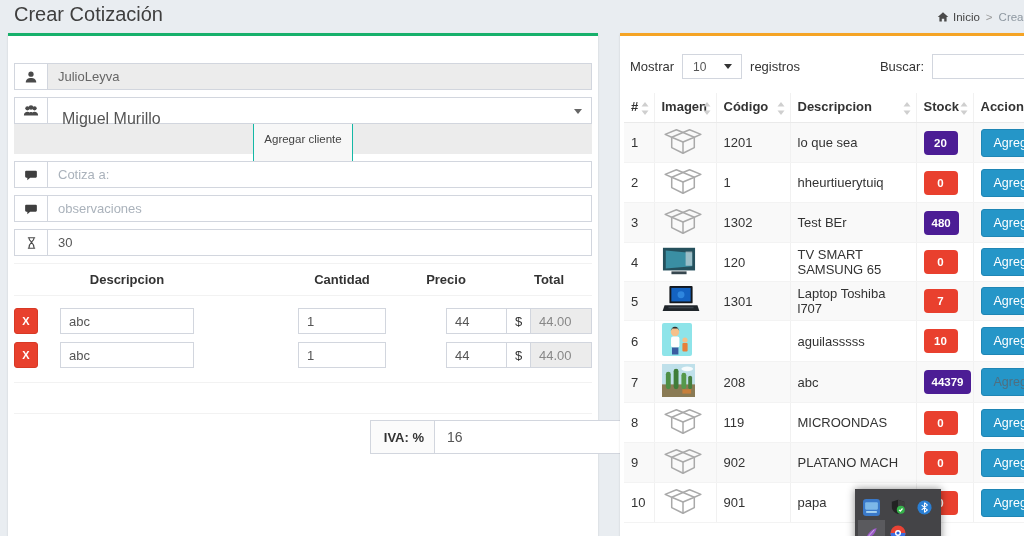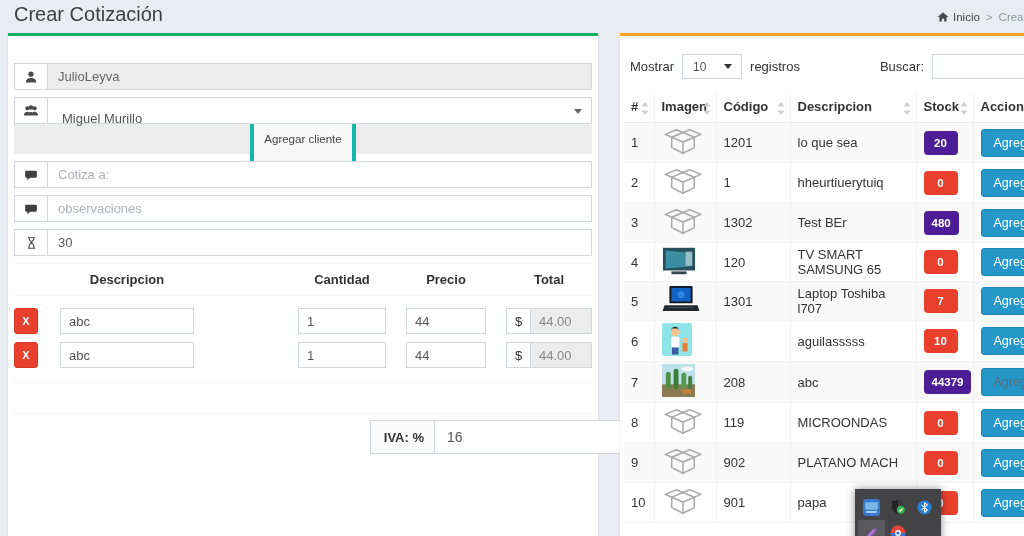--- a/index.html
+++ b/index.html
@@ -18,34 +18,34 @@
   
   .card{position:absolute;background:#fff;box-shadow:0 1px 2px rgba(0,0,0,.12);box-sizing:border-box;}
   .card-left{left:8px;top:33px;width:590px;height:520px;border-top:3px solid #17b06b;padding:27px 6px 0 6px;}
   .card-right{left:620px;top:33px;width:432px;height:520px;border-top:3px solid #f5a425;padding:10px 8px 0 4px;}
   
   .ig{display:flex;height:27px;margin-bottom:7px;}
   .ig .addon{width:33px;flex:0 0 33px;border:1px solid #d2d6de;border-right:none;background:#fff;display:flex;align-items:center;justify-content:center;box-sizing:border-box;}
   .ig input{flex:1;min-width:0;border:1px solid #d2d6de;background:#fff;color:#555;font-size:13px;padding:8px 10px;outline:none;box-sizing:border-box;font-family:inherit;}
   .ig input.dis{background:#ececec;color:#666;}
   .ig input::placeholder{color:#aab2bb;}
-  .fselect{flex:1;border:1px solid #d2d6de;background:#fff;color:#555;font-size:13px;display:flex;align-items:center;padding:16px 24px 0 14px;position:relative;cursor:pointer;}
+  .fselect{flex:1;border:1px solid #d2d6de;background:#fff;color:#555;font-size:16px;display:flex;align-items:center;padding:16px 24px 0 14px;position:relative;cursor:pointer;}
   .fselect .caret{position:absolute;right:9px;top:11px;width:0;height:0;border-left:4px solid transparent;border-right:4px solid transparent;border-top:5px solid #666;}
   .gray-strip{background:#ececec;height:30px;display:flex;align-items:center;justify-content:center;margin-bottom:7px;}
-  .btn-plain{background:#f7f7f7;border:4px solid #14b8a6;border-radius:3px;color:#444;font-size:11.5px;padding:21px 10px;cursor:pointer;font-family:inherit;}
+  .btn-plain{background:#f7f7f7;border:1px solid #14b8a6;border-radius:3px;color:#444;font-size:11.5px;padding:21px 10px;cursor:pointer;font-family:inherit;}
   
   .itable{margin-top:6px;border-bottom:1px solid #f2f2f2;padding-bottom:6px;}
   .it-head,.it-row{display:grid;grid-template-columns:26px 20px 134px 1fr 88px 20px 80px 20px 86px;align-items:center;}
   .it-head{border-top:1px solid #f2f2f2;border-bottom:1px solid #f2f2f2;padding:8px 0;margin-bottom:12px;font-size:13px;font-weight:bold;color:#333;}
   .it-head span{text-align:center;}
   .h-desc{grid-column:3;} .h-cant{grid-column:5;} .h-prec{grid-column:7;} .h-tot{grid-column:9;}
   .it-row{margin-bottom:8px;}
   .btn-x{grid-column:1;width:24px;height:26px;background:#e8402d;border:1px solid #d73925;border-radius:3px;color:#fff;font-weight:bold;font-size:11px;cursor:pointer;font-family:inherit;padding:0;}
   .it-row input{height:26px;border:1px solid #d2d6de;font-size:13px;color:#555;padding:0 8px;box-sizing:border-box;outline:none;width:100%;font-family:inherit;background:#fff;}
-  .cell-desc{grid-column:3;} .cell-cant{grid-column:5;} .cell-prec{grid-column:7;}
+  .cell-desc{grid-column:3;} .cell-cant{grid-column:5;} .cell-prec{grid-column:7;margin-left:40px;}
   .tgroup{grid-column:9;display:flex;height:26px;}
   .tgroup .cur{width:24px;flex:0 0 24px;border:1px solid #d2d6de;border-right:none;background:#fff;display:flex;align-items:center;justify-content:center;font-size:13px;color:#333;box-sizing:border-box;}
   .tgroup input{background:#ececec;color:#888;}
   .h-divider{border-top:1px solid #f2f2f2;margin-top:30px;}
   .iva-row{display:flex;justify-content:flex-end;padding-top:6px;}
   .iva-group{display:flex;width:222px;height:34px;}
   .iva-group .lbl{flex:0 0 64px;border:1px solid #d2d6de;border-right:none;background:#fbfbfb;display:flex;align-items:center;justify-content:flex-end;padding-right:10px;font-size:13px;font-weight:bold;color:#333;box-sizing:border-box;}
   .iva-group input{flex:1;border:1px solid #d2d6de;font-size:14px;color:#555;padding:0 12px;outline:none;box-sizing:border-box;font-family:inherit;}
   
   .controls{display:flex;align-items:center;margin:8px 4px 14px 6px;font-size:13px;color:#333;}

